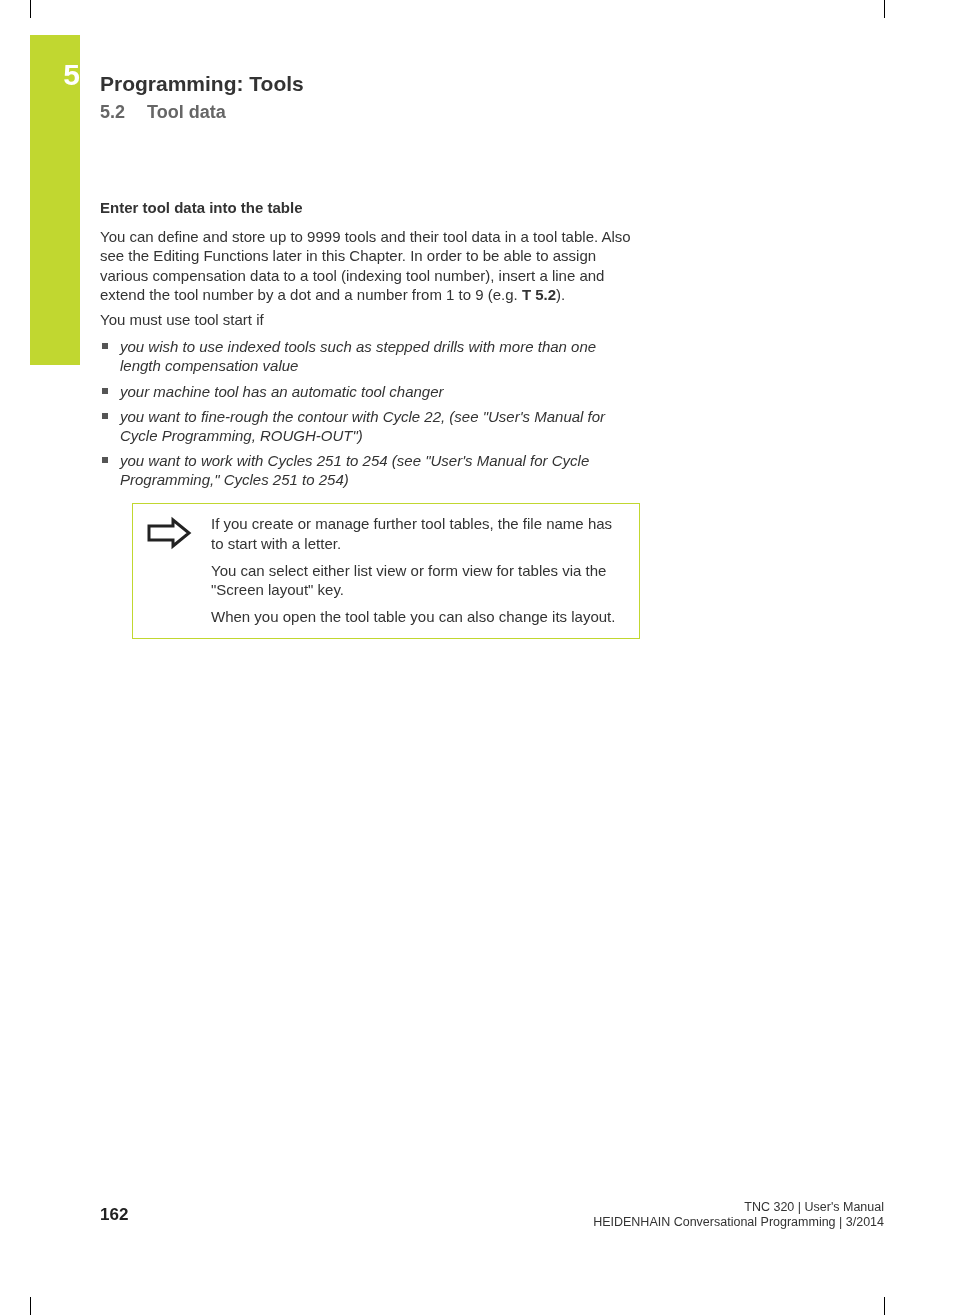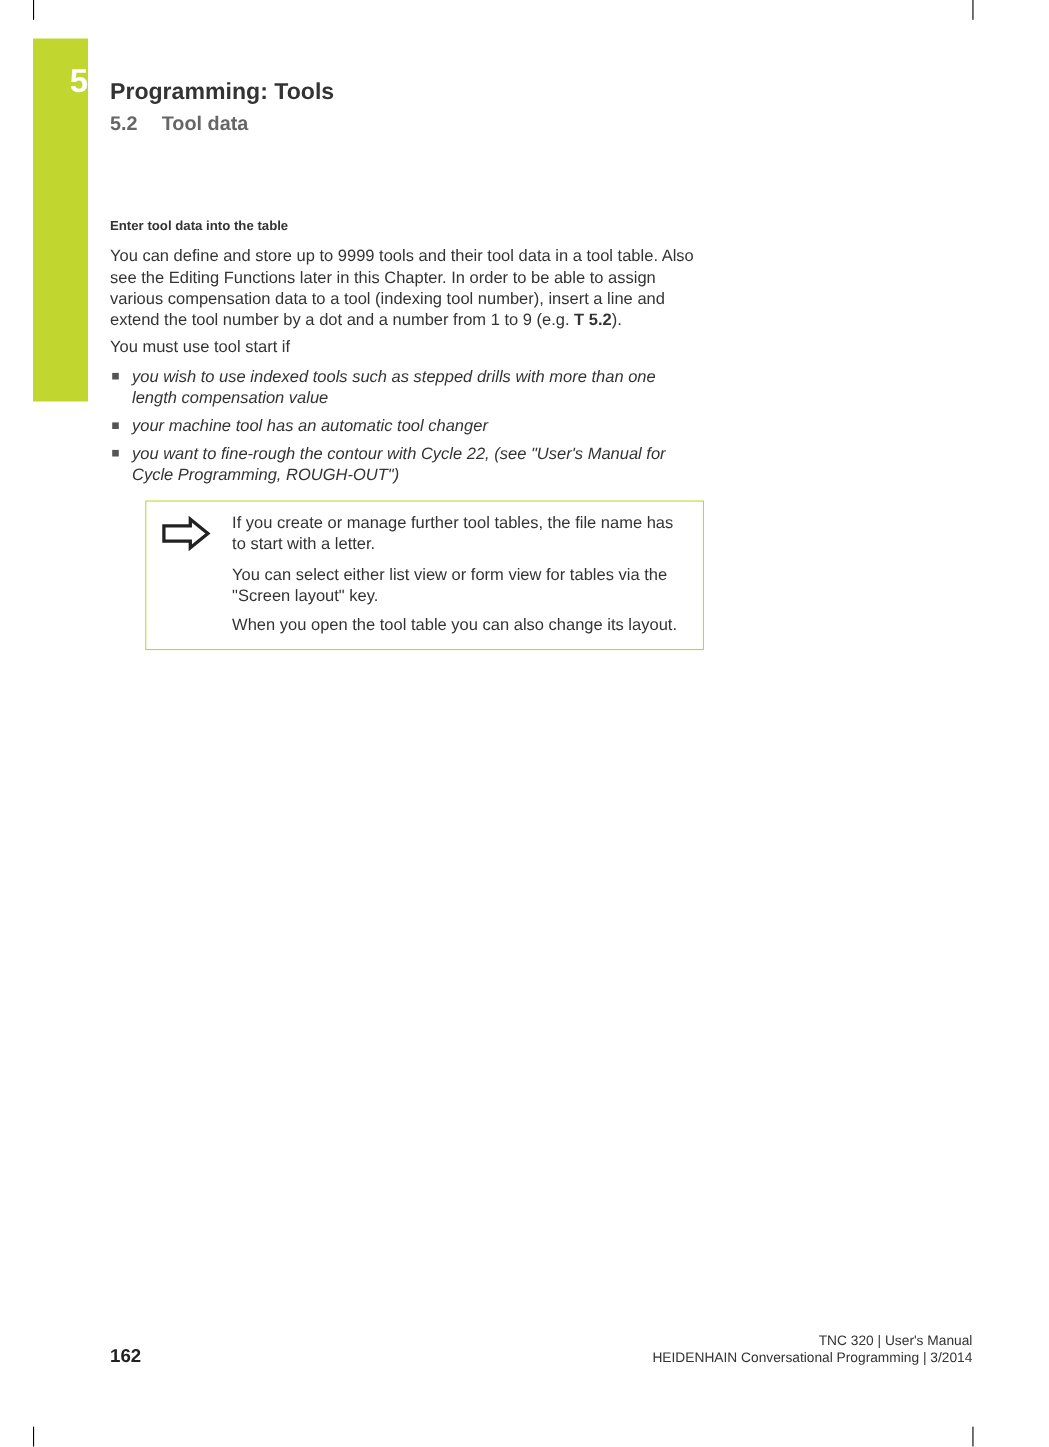--- a/index.html
+++ b/index.html
@@ -57,21 +57,21 @@
     position: absolute;
     left: 100px;
     top: 198px;
     width: 540px;
     font-size: 15px;
     color: #333;
     line-height: 1.28;
   }
   .subheading {
     font-weight: bold;
-    font-size: 12px;
+    font-size: 15px;
     color: #333;
     margin-bottom: 10px;
   }
   .para { margin-bottom: 4px; }
   .intro2 { margin-top: 6px; margin-bottom: 8px; }
   ul.bullets { list-style: none; margin-left: 0; }
   ul.bullets li {
     position: relative;
     padding-left: 20px;
     margin-bottom: 6px;
@@ -101,24 +101,24 @@
     padding-top: 2px;
     color: #222;
   }
   .note-text p { margin-bottom: 8px; }
   .note-text p:last-child { margin-bottom: 0; }
 
   .footer {
     position: absolute;
     left: 100px;
     right: 70px;
-    bottom: 72px;
+    bottom: 84px;
     display: flex;
     justify-content: space-between;
-    align-items: flex-end;
+    align-items: center;
   }
   .page-num { font-weight: bold; font-size: 17px; }
   .footer-right { text-align: right; font-size: 12.5px; color: #333; line-height: 1.25; }
 </style>
 </head>
 <body>
 
 <div class="crop-mark crop-top-left-v"></div>
 <div class="crop-mark crop-top-right-v"></div>
 <div class="crop-mark crop-bot-left-v"></div>
@@ -138,20 +138,21 @@
   <p class="para">
     <span>You can define and store up to 9999 tools and their tool data in a tool table. Also see the Editing Functions later in this Chapter. In order to be able to assign various compensation data to a tool (indexing tool number), insert a line and extend the tool number by a dot and a number from 1 to 9 (e.g. </span><span class="bold-inline">T 5.2</span><span>).</span>
   </p>
 
   <p class="para intro2">You must use tool start if</p>
 
   <ul class="bullets">
     <li>you wish to use indexed tools such as stepped drills with more than one length compensation value</li>
     <li>your machine tool has an automatic tool changer</li>
     <li>you want to fine-rough the contour with Cycle 22, (see "User's Manual for Cycle Programming, ROUGH-OUT")</li>
+    <li>you want to work with Cycles 251 to 254 (see "User's Manual for Cycle Programming," Cycles 251 to 254)</li>
   </ul>
 
   <div class="note-box">
     <div class="note-icon">
       <svg width="50" height="34" viewBox="0 0 50 34">
         <path d="M4 10 L28 10 L28 4 L44 17 L28 30 L28 24 L4 24 Z" fill="none" stroke="#222" stroke-width="3" stroke-linejoin="miter"></path>
       </svg>
     </div>
     <div class="note-text">
       <p>If you create or manage further tool tables, the file name has to start with a letter.</p>

